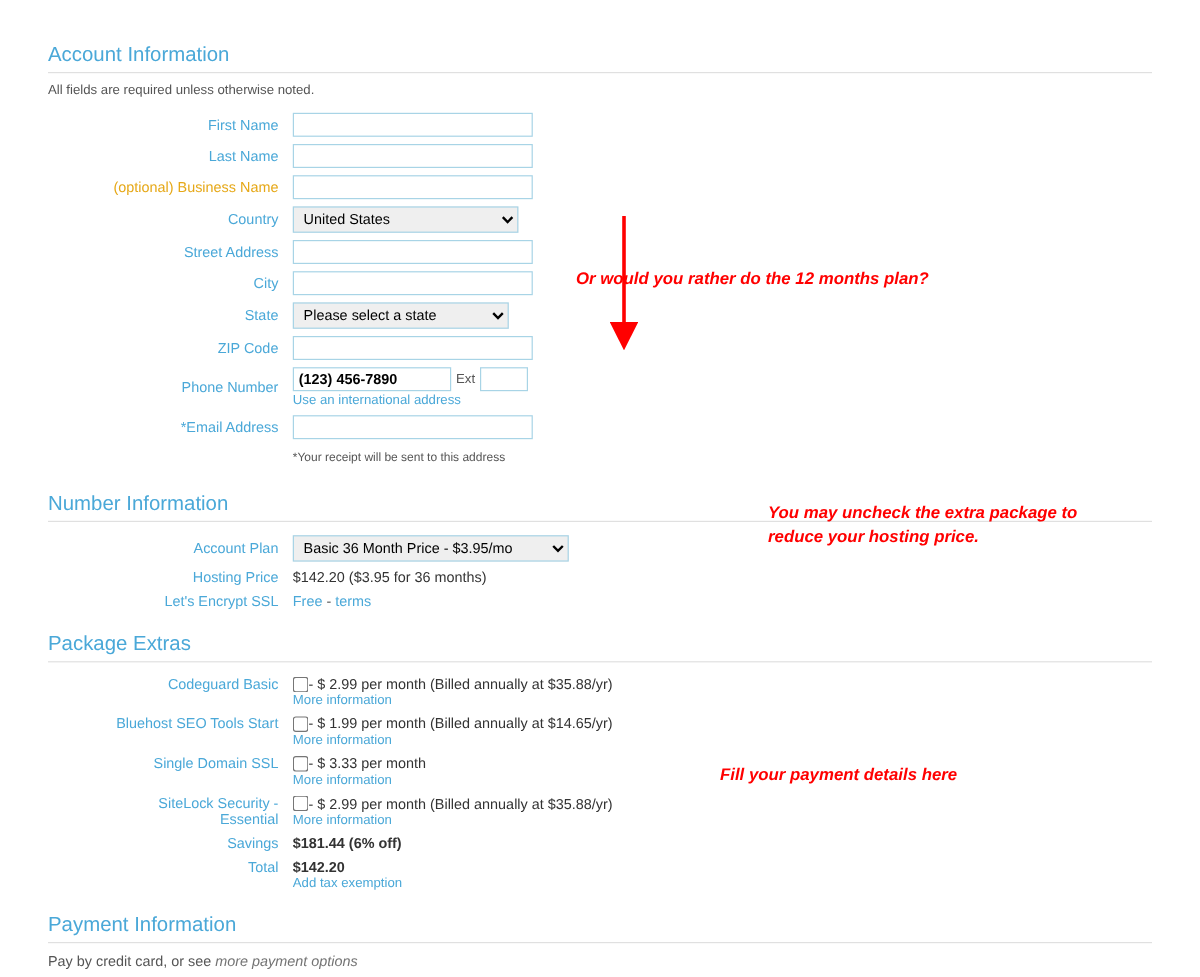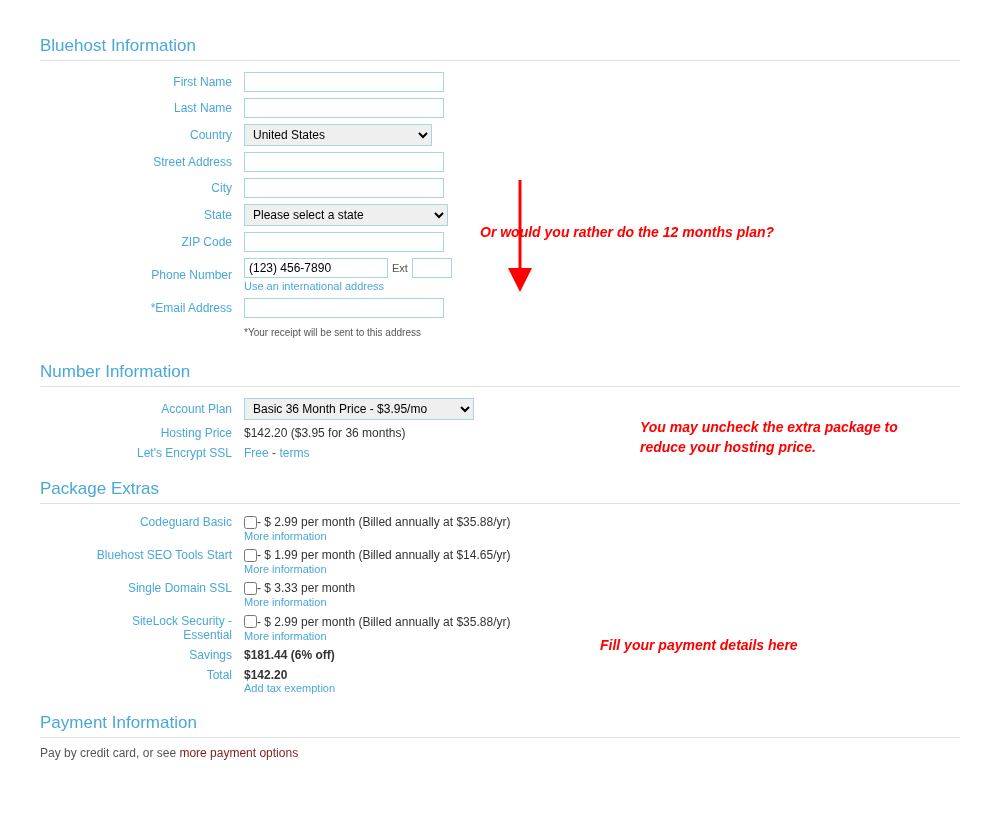--- a/index.html
+++ b/index.html
@@ -158,22 +158,23 @@
     }
     .payment-section {
       margin-top: 16px;
     }
     .payment-note {
       font-size: 12px;
       color: #555;
       margin-bottom: 10px;
     }
     .payment-link {
-      color: #7f1d1d;
+      color: #737373;
       text-decoration: none;
+      font-style: italic;
     }
     
     .annotation-arrow-1 {
       position: absolute;
       top: 224px;
       left: 480px;
       color: red;
       font-style: italic;
       font-size: 14px;
       font-weight: bold;
@@ -198,42 +199,47 @@
       font-style: italic;
       font-size: 14px;
       font-weight: bold;
       width: 220px;
       line-height: 1.4;
     }
     .select-country {
       width: 188px;
     }
     .select-state {
-      width: 204px;
+      width: 180px;
     }
     .select-account-plan {
       width: 230px;
     }
   </style>
 </head>
 <body>
 
 <div class="page-container">
 
   <div class="package-section">
-    <h2 class="section-title">Bluehost Information</h2>
+    <h2 class="section-title">Account Information</h2>
+    <p class="required-note">All fields are required unless otherwise noted.</p>
 
     <table class="form-table">
       <tbody>
           <tr>
         <td class="label-cell">First Name</td>
         <td><input type="text" style=""></td>
       </tr>
       <tr>
         <td class="label-cell">Last Name</td>
+        <td><input type="text" style=""></td>
+      </tr>
+      <tr>
+        <td class="label-cell optional-label">(optional) Business Name</td>
         <td><input type="text" style=""></td>
       </tr>
       <tr>
         <td class="label-cell">Country</td>
         <td>
           <select class="select-country">
             <option>United States</option>
           </select>
         </td>
       </tr>
@@ -254,21 +260,21 @@
         </td>
       </tr>
       <tr>
         <td class="label-cell">ZIP Code</td>
         <td><input type="text" style=""></td>
       </tr>
       <tr>
         <td class="label-cell">Phone Number</td>
         <td>
           <div class="phone-row-content">
-            <input type="text" style="width: 144px;" value="(123) 456-7890">
+            <input type="text" style="width: 132px; font-weight: bold;" value="(123) 456-7890">
             <span class="phone-ext-label">Ext</span>
             <input type="text" class="phone-ext-input" style="width: 40px;">
           </div>
           <a href="#" class="intl-link">Use an international address</a>
         </td>
       </tr>
       <tr>
         <td class="label-cell">*Email Address</td>
         <td><input type="text" style=""></td>
       </tr>

